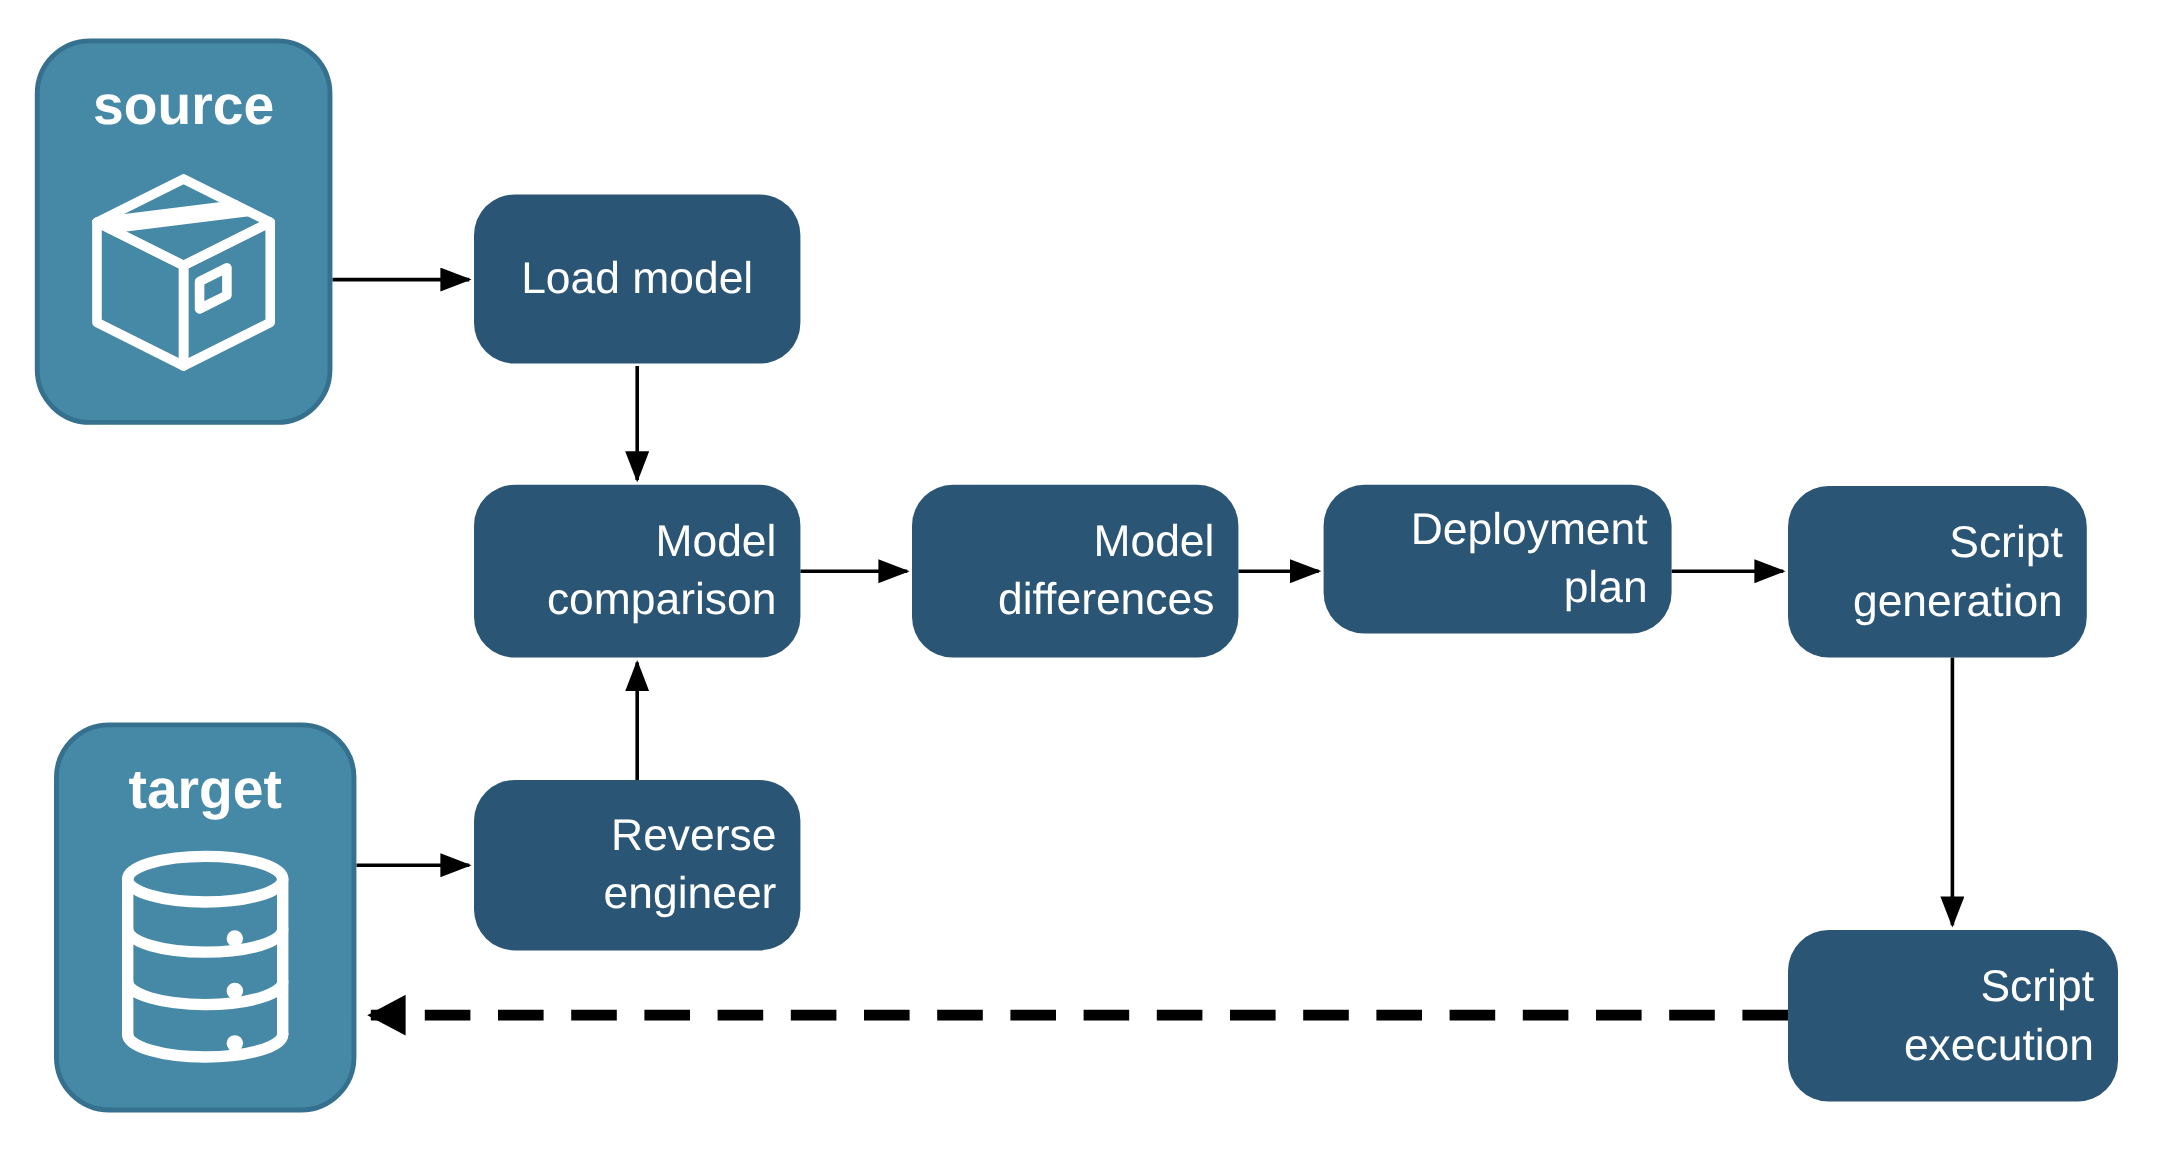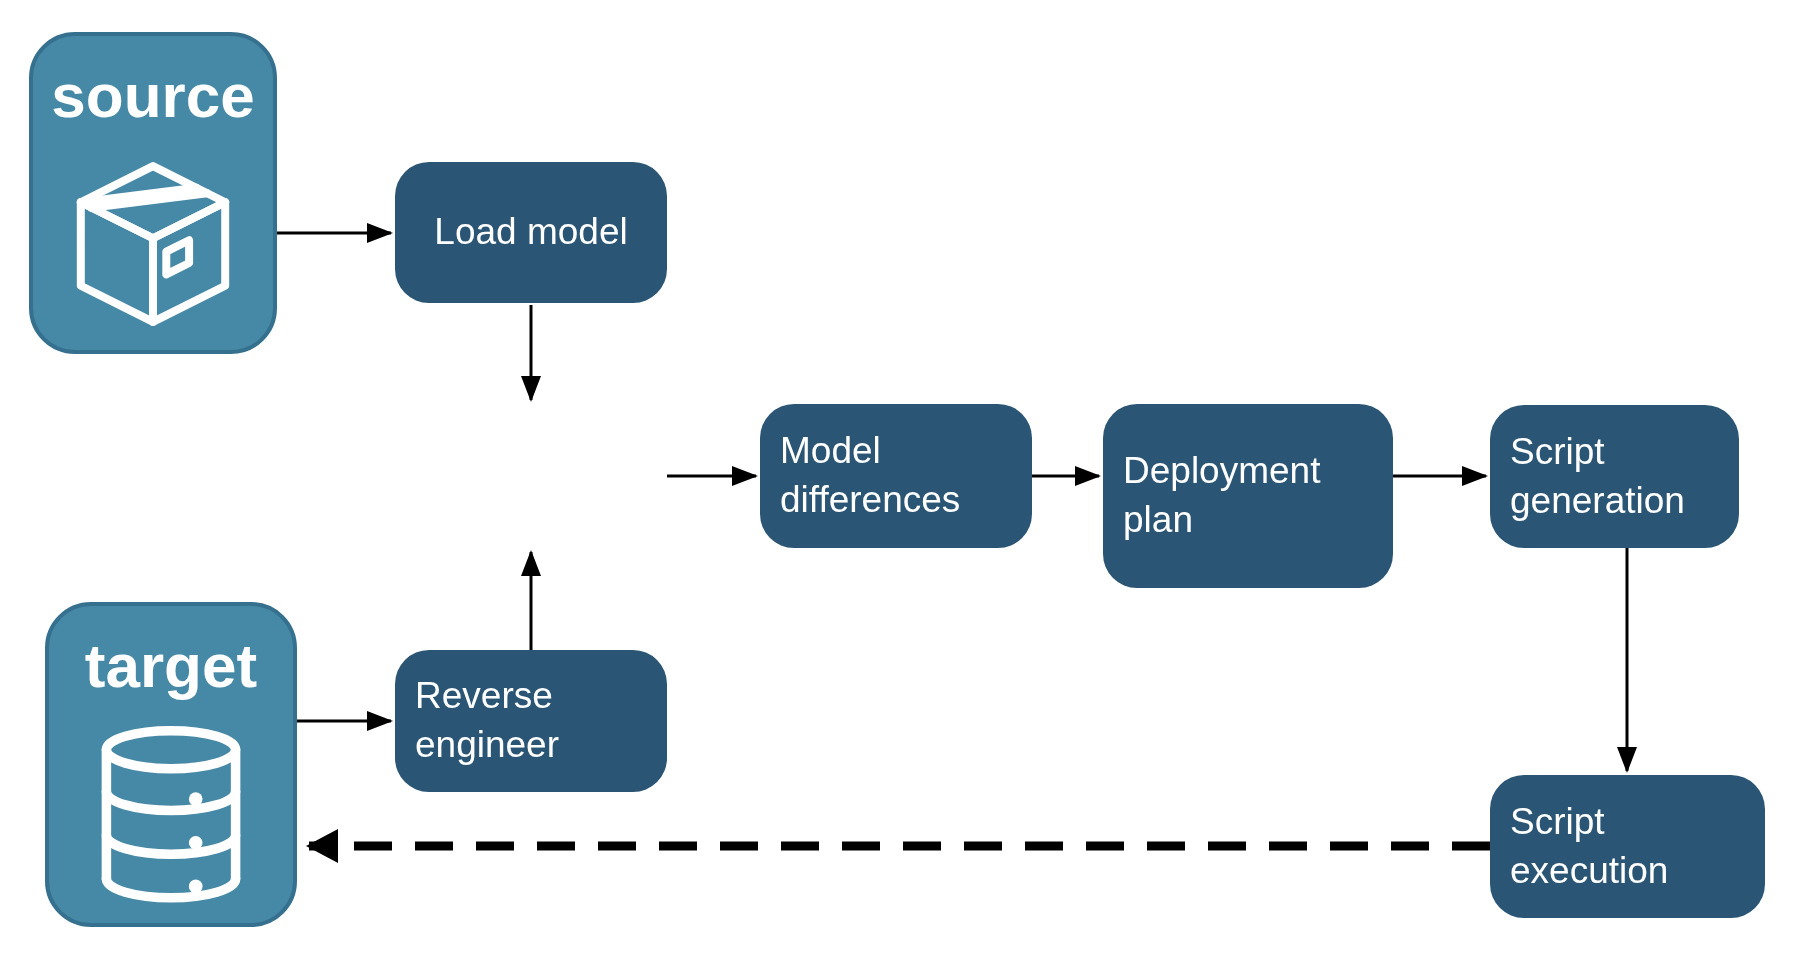--- a/index.html
+++ b/index.html
@@ -19,43 +19,43 @@
     font-family:"Liberation Sans", sans-serif;
     overflow:hidden;
   }
   .edge-layer{position:absolute;left:0;top:0;width:1800px;height:959px;}
   .node{
     position:absolute;
     background:var(--node-fill);
     color:var(--node-text);
     border-radius:34px;
     display:flex;align-items:center;justify-content:center;
-    text-align:left;
+    text-align:right;
     font-size:37px;line-height:1.32;font-weight:400;
     padding:0 20px;box-sizing:border-box;
   }
   .container-box{
     position:absolute;
     background:var(--container-fill);
     border:4px solid var(--container-border);
     border-radius:46px;
     box-sizing:border-box;
     display:flex;flex-direction:column;align-items:center;
   }
   .container-label{
     color:var(--container-text);
-    font-size:62px;font-weight:700;
+    font-size:46px;font-weight:700;
     margin-top:24px;
   }
   .container-icon{margin-top:18px;}
   
   .n-load-model       {left:395px; top:162px; width:272px; height:141px;}
   .n-model-comparison {left:395px; top:404px; width:272px; height:144px;}
   .n-model-differences{left:760px; top:404px; width:272px; height:144px;}
-  .n-deployment-plan  {left:1103px;top:404px; width:290px; height:184px;}
+  .n-deployment-plan  {left:1103px;top:404px; width:290px; height:124px;}
   .n-script-generation{left:1490px;top:405px; width:249px; height:143px;}
   .n-reverse-engineer {left:395px; top:650px; width:272px; height:142px;}
   .n-script-execution {left:1490px;top:775px; width:275px; height:143px;}
   .c-source{left:29px; top:32px;  width:248px; height:322px;}
   .c-target{left:45px; top:602px; width:252px; height:325px;}
 </style>
 </head>
 <body>
 
 <div class="canvas">
@@ -107,19 +107,20 @@
       </g>
       <g fill="#ffffff" stroke="none">
         <circle cx="63" cy="42" r="3.6"></circle>
         <circle cx="63" cy="65" r="3.6"></circle>
         <circle cx="63" cy="88" r="3.6"></circle>
       </g>
     </svg>
   </div>
 
   <div class="node n-load-model">Load model</div>
+  <div class="node n-model-comparison">Model comparison</div>
   <div class="node n-model-differences">Model differences</div>
   <div class="node n-deployment-plan">Deployment plan</div>
   <div class="node n-script-generation">Script generation</div>
   <div class="node n-script-execution">Script execution</div>
   <div class="node n-reverse-engineer">Reverse engineer</div>
 
 </div>
 
 </body></html>

